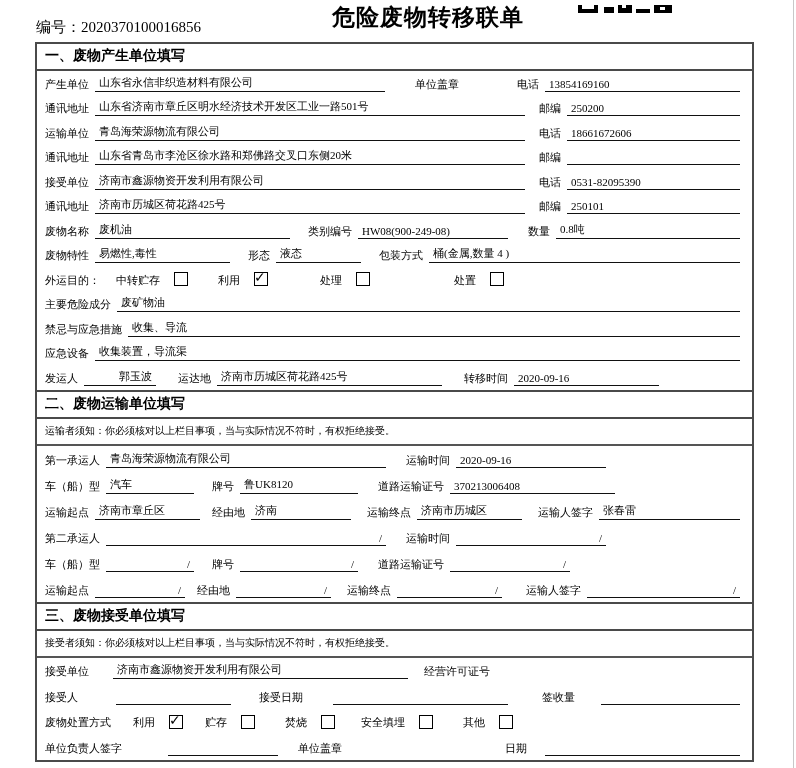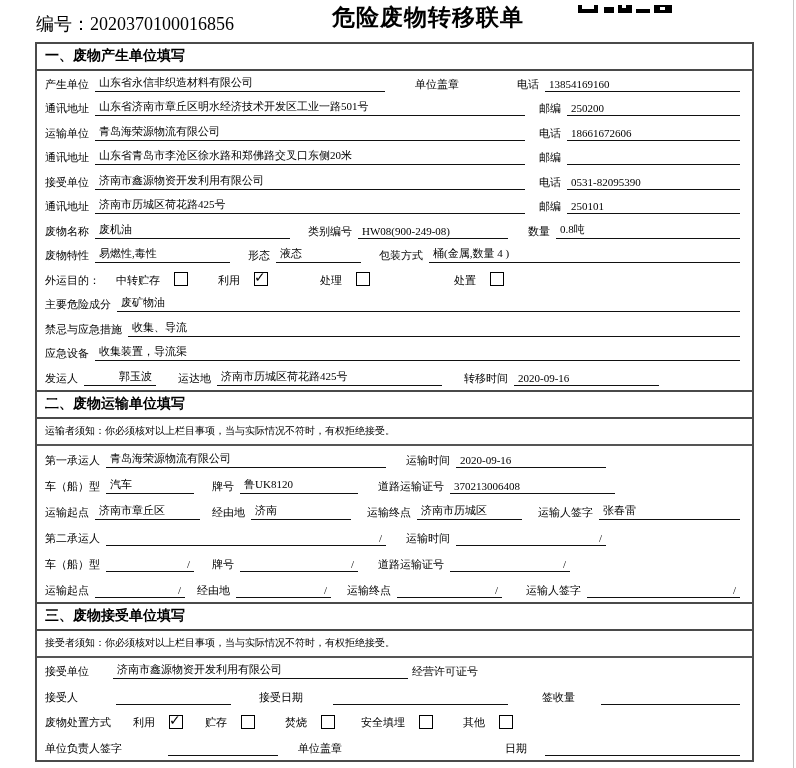--- a/index.html
+++ b/index.html
@@ -1,18 +1,18 @@
 <!DOCTYPE html>
 <html><head>
 <meta charset="utf-8">
 <style>
   html,body { margin:0; padding:0; background:#fff; }
   body { width:796px; height:768px; position:relative; overflow:hidden;
          font-family:"Liberation Serif","DejaVu Serif",serif; color:#000; }
-  .docno { position:absolute; left:36px; top:12px; font-size:18px; white-space:nowrap; }
+  .docno { position:absolute; left:36px; top:18px; font-size:15px; white-space:nowrap; }
   .title { position:absolute; left:108px; top:2px; width:640px; text-align:center;
            font-size:23px; font-weight:bold; letter-spacing:1px; }
   .qr { position:absolute; left:578px; top:0; }
   .page-edge { position:absolute; left:793px; top:0; width:1px; height:768px; background:#c8c8c8; }
 
   .sheet { position:absolute; left:35px; top:42px; width:719px; border:2px solid #4a4a4a;
            background:#fff; box-sizing:border-box; }
   .sec + .sec { border-top:2px solid #4a4a4a; }
   .sec-head { font-weight:bold; font-size:14px; padding:3px 8px 4px;
               border-bottom:2px solid #4a4a4a; font-family:"Liberation Sans","DejaVu Sans",sans-serif; }
@@ -233,21 +233,21 @@
     <div class="sec-head">三、废物接受单位填写</div>
 
     <div class="notice">
       <span>接受者须知：</span>
       <span>你必须核对以上栏目事项，当与实际情况不符时，有权拒绝接受。</span>
     </div>
 
     <div class="row">
       <span class="lbl">接受单位</span>
       <span class="val" style="width:295px;margin-left:18px">济南市鑫源物资开发利用有限公司</span>
-      <span class="lbl" style="margin-left:0">经营许可证号</span>
+      <span class="lbl" style="margin-left:12px">经营许可证号</span>
     </div>
 
     <div class="row">
       <span class="lbl">接受人</span>
       <span class="val" style="width:115px;margin-left:32px"></span>
       <span class="lbl" style="margin-left:24px">接受日期</span>
       <span class="val" style="width:175px;margin-left:24px"></span>
       <span class="lbl" style="margin-left:30px">签收量</span>
       <span class="val fill" style="margin-left:20px"></span>
     </div>

